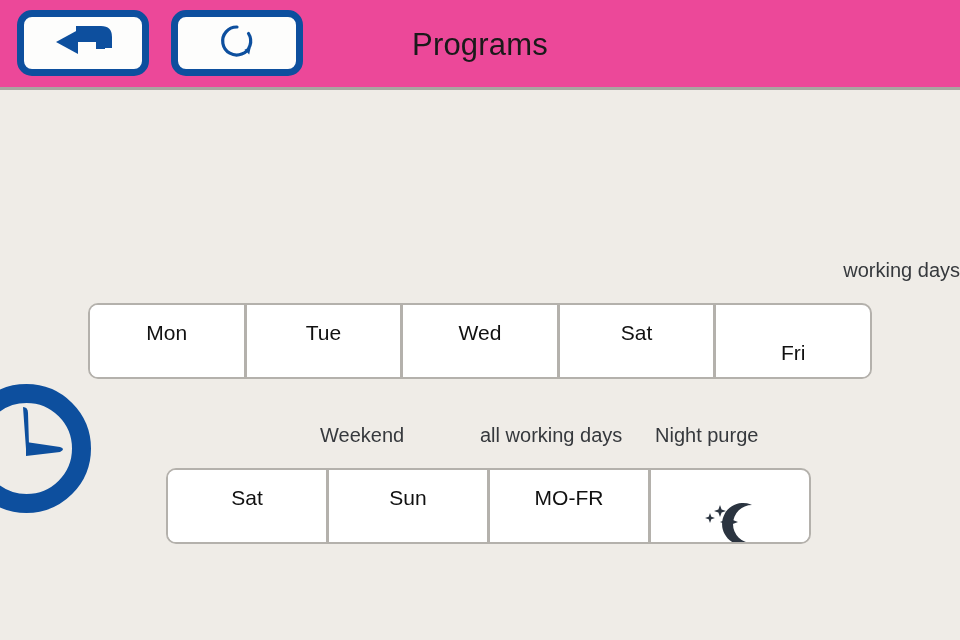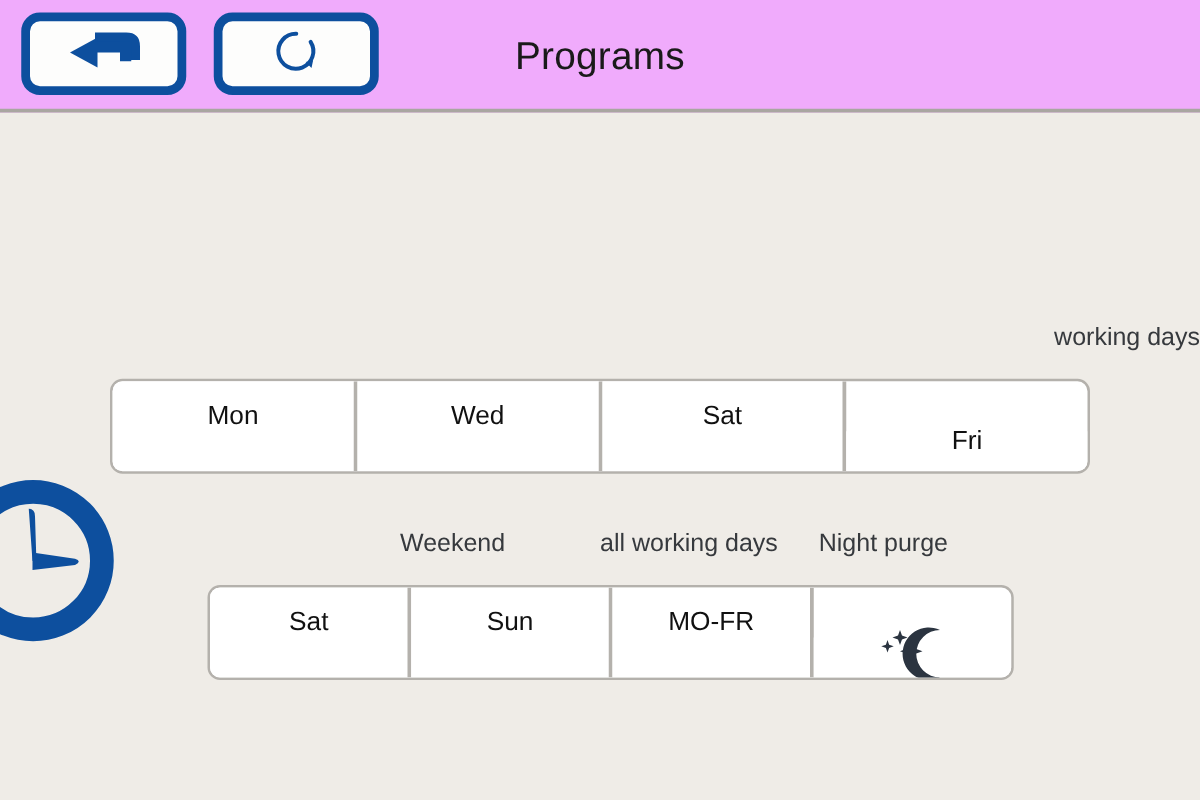--- a/index.html
+++ b/index.html
@@ -14,21 +14,21 @@
     background: #efece7;
     font-family: "Liberation Sans", sans-serif;
     position: relative;
   }
 
   
   #header {
     position: absolute;
     left: 0; top: 0;
     width: 960px; height: 90px;
-    background: #f0abfc;
+    background: #ec4899;
     border-bottom: 3px solid #a9a6a1;
   }
 
   .nav-btn {
     position: absolute;
     top: 10px;
     width: 132px; height: 66px;
     border: 7px solid #0d4f9e;
     border-radius: 15px;
     background: #fdfdfc;
@@ -148,20 +148,21 @@
     <circle cx="66.5" cy="65.5" r="55" fill="none" stroke="#0d4f9e" stroke-width="19"></circle>
     <path d="M63 24 Q68 24 68 30 L69 62 L66 66 Z" fill="#0d4f9e"></path>
     <path d="M66 59 L100 64 Q106 66 100 69 L66 73 Z" fill="#0d4f9e"></path>
   </svg>
 </div>
 
 <div class="caption" id="label-working-days">working days</div>
 
 <div class="seg-group" id="row-working-days">
   <div class="seg">Mon</div>
+  <div class="seg">Tue</div>
   <div class="seg">Wed</div>
   <div class="seg">Sat</div>
   <div class="seg">Fri</div>
 </div>
 
 <div class="caption" id="label-weekend">Weekend</div>
 
 <div class="caption" id="label-all-working">all working days</div>
 
 <div class="caption" id="label-night-purge">Night purge</div>

